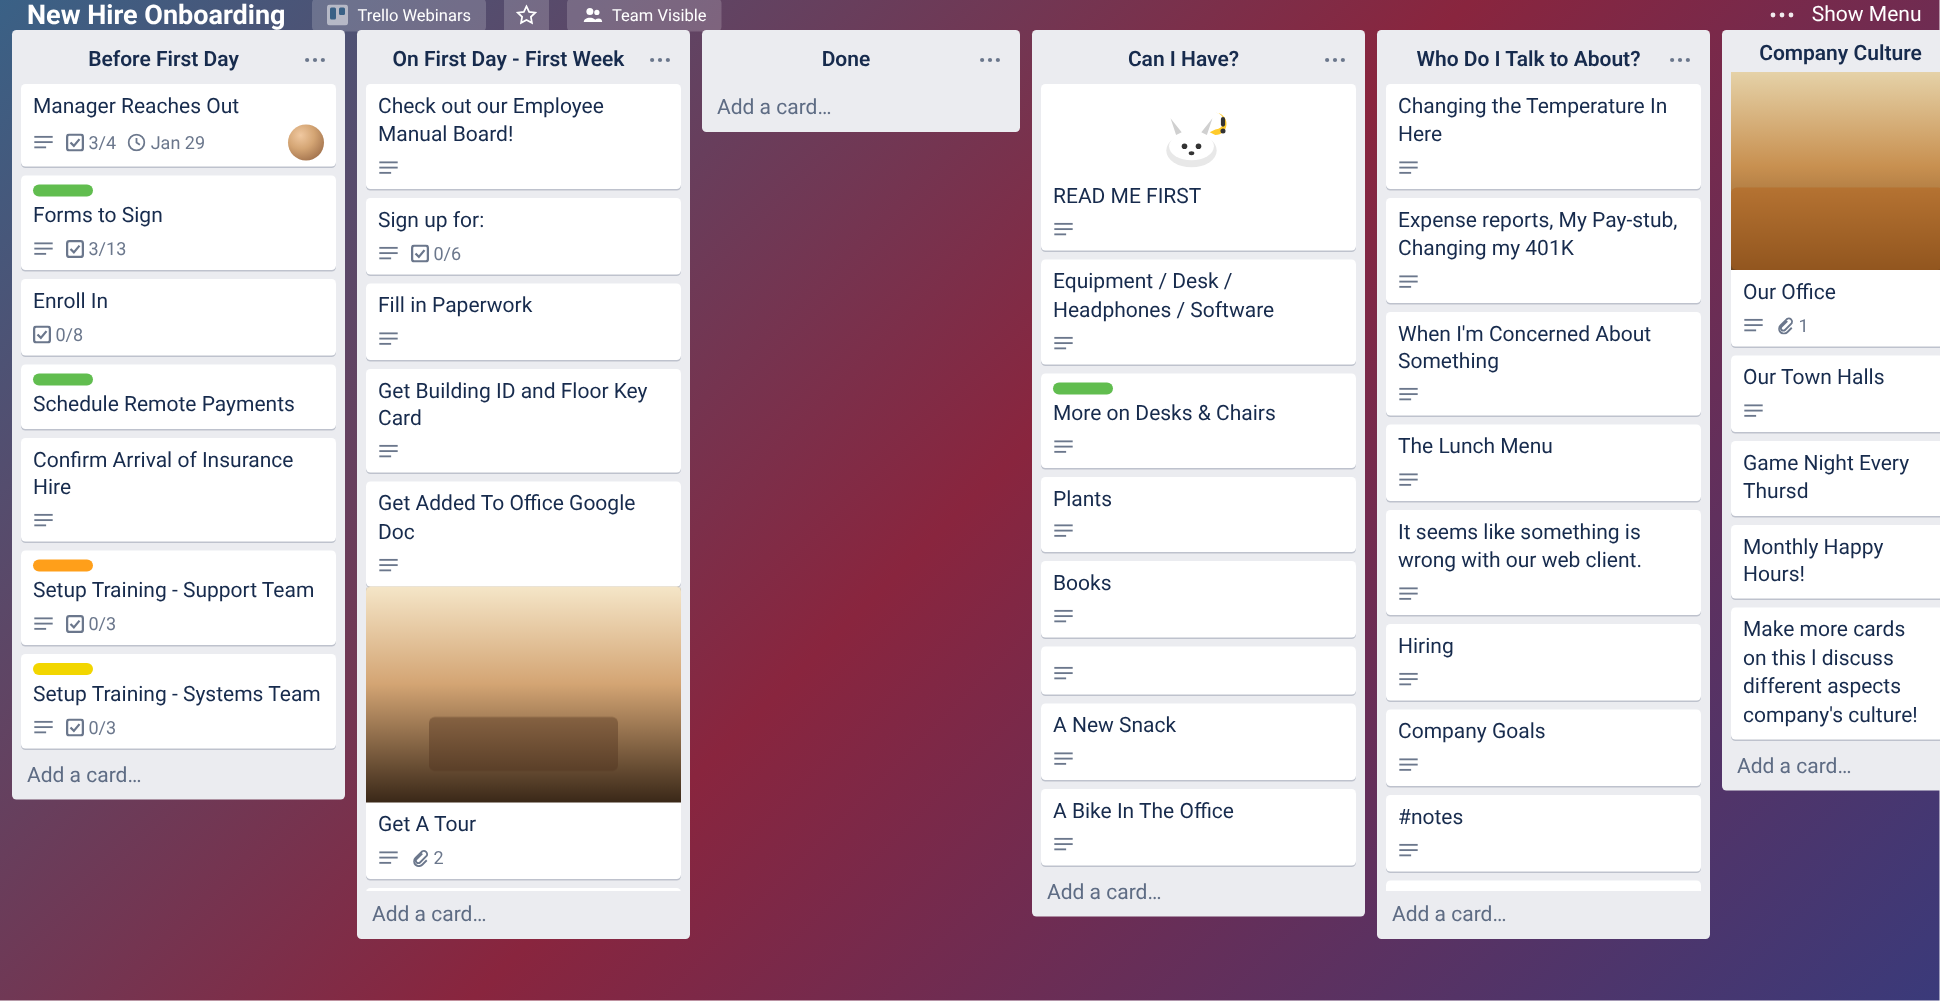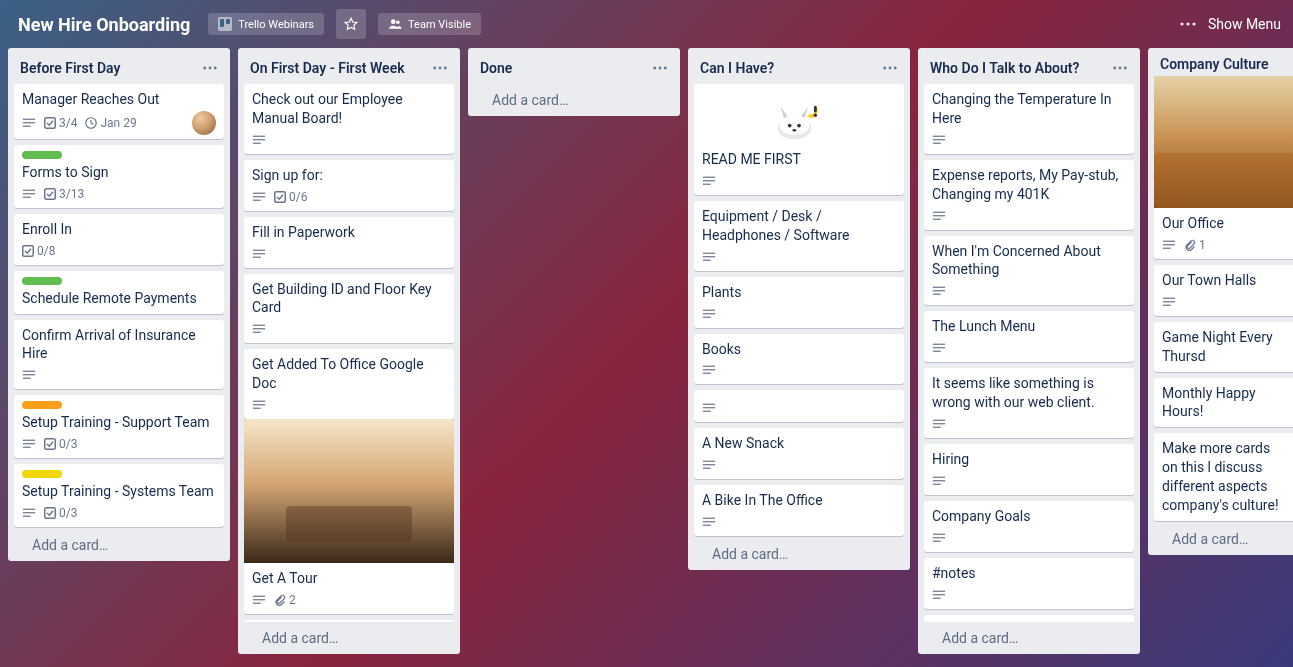--- a/index.html
+++ b/index.html
@@ -1,28 +1,28 @@
 <!DOCTYPE html>
 <html><head>
 <meta charset="utf-8">
 <style>
   * { margin: 0; padding: 0; box-sizing: border-box; }
   body { font-family: -apple-system, BlinkMacSystemFont, "Segoe UI", Roboto, Helvetica, Arial, sans-serif; background: linear-gradient(135deg, #3a6186 0%, #89253e 50%, #3a3a7a 100%); height: 667px; width: 1293px; overflow: hidden; display: flex; flex-direction: column; }
-  .header { display: flex; align-items: center; padding: 6px 12px; color: #fff; gap: 12px; font-size: 14px; height: 48px; }
+  .header { display: flex; align-items: center; padding: 6px 12px; color: #fff; gap: 12px; font-size: 14px; height: 20px; }
   .board-title { font-size: 18px; font-weight: 700; padding: 2px 6px; border-radius: 3px; }
   .header-chip { background: rgba(255,255,255,0.18); padding: 4px 10px; border-radius: 3px; display: flex; align-items: center; gap: 6px; font-size: 11px; }
   .header-icon-chip { background: rgba(255,255,255,0.18); width: 30px; height: 30px; border-radius: 3px; display: flex; align-items: center; justify-content: center; }
   .spacer { flex: 1; }
   .show-menu { font-size: 14px; display: flex; align-items: center; gap: 6px; }
   .board { display: flex; flex: 1; padding: 0 8px 8px 8px; gap: 8px; overflow-x: auto; overflow-y: hidden; align-items: flex-start; }
   .board::-webkit-scrollbar { height: 14px; }
   .board::-webkit-scrollbar-track { background: rgba(0,0,0,0.15); border-radius: 7px; margin: 0 8px; }
   .board::-webkit-scrollbar-thumb { background: rgba(255,255,255,0.45); border-radius: 7px; }
   .list { background: #ebecf0; border-radius: 3px; min-width: 222px; max-width: 222px; display: flex; flex-direction: column; max-height: 606px; }
-  .list-header { display: flex; align-items: center; padding: 8px 8px 4px 12px; }
+  .list-header { display: flex; align-items: center; padding: 8px 8px 4px 12px; text-align: center; }
   .list-title { font-size: 14px; font-weight: 600; color: #172b4d; flex: 1; }
   .list-menu { width: 24px; height: 24px; display: flex; align-items: center; justify-content: center; color: #6b778c; border-radius: 3px; cursor: pointer; }
   .cards { padding: 0 6px 2px 6px; overflow-y: auto; display: flex; flex-direction: column; gap: 6px; }
   .cards::-webkit-scrollbar { width: 8px; }
   .cards::-webkit-scrollbar-thumb { background: #c4c9d1; border-radius: 4px; }
   .card { background: #fff; border-radius: 3px; box-shadow: 0 1px 0 rgba(9,30,66,.2); padding: 6px 8px 4px 8px; font-size: 14px; color: #172b4d; cursor: pointer; }
   .card-cover-img { width: 100%; height: 144px; background: #888; border-radius: 3px 3px 0 0; margin: -6px -8px 6px -8px; padding: 0; width: calc(100% + 16px); display: block; position: relative; overflow: hidden; }
   .office-scene { width: 100%; height: 100%; background: linear-gradient(180deg, #f5e6c8 0%, #d4a574 45%, #3a2818 100%); position: relative; }
   .office-scene.lobby { background: linear-gradient(180deg, #e8d8b0 0%, #c89050 50%, #704820 100%); }
   .office-scene::after { content:''; position:absolute; bottom:15%; left:20%; right:20%; height:25%; background: rgba(80,50,30,0.4); border-radius: 4px; }
@@ -30,21 +30,21 @@
   .labels { display: flex; gap: 4px; margin-bottom: 4px; }
   .label { width: 40px; height: 8px; border-radius: 4px; }
   .label.green { background: #61bd4f; }
   .label.yellow { background: #f2d600; }
   .label.orange { background: #ff9f1a; }
   .card-title { line-height: 1.35; margin-bottom: 2px; }
   .badges { display: flex; align-items: center; gap: 8px; margin-top: 2px; color: #6b778c; font-size: 12px; min-height: 20px; }
   .badge { display: flex; align-items: center; gap: 3px; }
   .badge.due { background: transparent; }
   .avatar { width: 24px; height: 24px; border-radius: 50%; background: radial-gradient(circle at 35% 30%, #f0c8a0 0%, #d4a574 40%, #8a5a3a 100%); margin-left: auto; }
-  .add-card { padding: 8px 24px; color: #5e6c84; font-size: 14px; cursor: pointer; }
+  .add-card { padding: 8px 10px; color: #5e6c84; font-size: 14px; cursor: pointer; }
   .list.done-list { min-width: 212px; }
   .taco { width: 160px; height: 50px; margin: 4px auto 6px auto; display:flex; align-items:center; justify-content:center; }
   .taco svg { width: 56px; height: 48px; }
   .list.company { min-width: 154px; max-width:154px; }
   svg { display: block; }
 </style>
 </head>
 <body>
 
 <div class="header">
@@ -393,20 +393,35 @@
             <span class="badge">
               <svg width="14" height="14" viewBox="0 0 16 16" fill="#6b778c">
                 <rect x="1" y="3" width="14" height="1.4"></rect>
                 <rect x="1" y="7" width="14" height="1.4"></rect>
                 <rect x="1" y="11" width="9" height="1.4"></rect>
               </svg>
             </span>
           </div>
       </div>
       <div class="card">
+        <div class="labels">
+            <span class="label green"></span>
+          </div>
+        <div class="card-title">More on Desks &amp; Chairs</div>
+        <div class="badges">
+            <span class="badge">
+              <svg width="14" height="14" viewBox="0 0 16 16" fill="#6b778c">
+                <rect x="1" y="3" width="14" height="1.4"></rect>
+                <rect x="1" y="7" width="14" height="1.4"></rect>
+                <rect x="1" y="11" width="9" height="1.4"></rect>
+              </svg>
+            </span>
+          </div>
+      </div>
+      <div class="card">
         <div class="card-title">Plants</div>
         <div class="badges">
             <span class="badge">
               <svg width="14" height="14" viewBox="0 0 16 16" fill="#6b778c">
                 <rect x="1" y="3" width="14" height="1.4"></rect>
                 <rect x="1" y="7" width="14" height="1.4"></rect>
                 <rect x="1" y="11" width="9" height="1.4"></rect>
               </svg>
             </span>
           </div>

